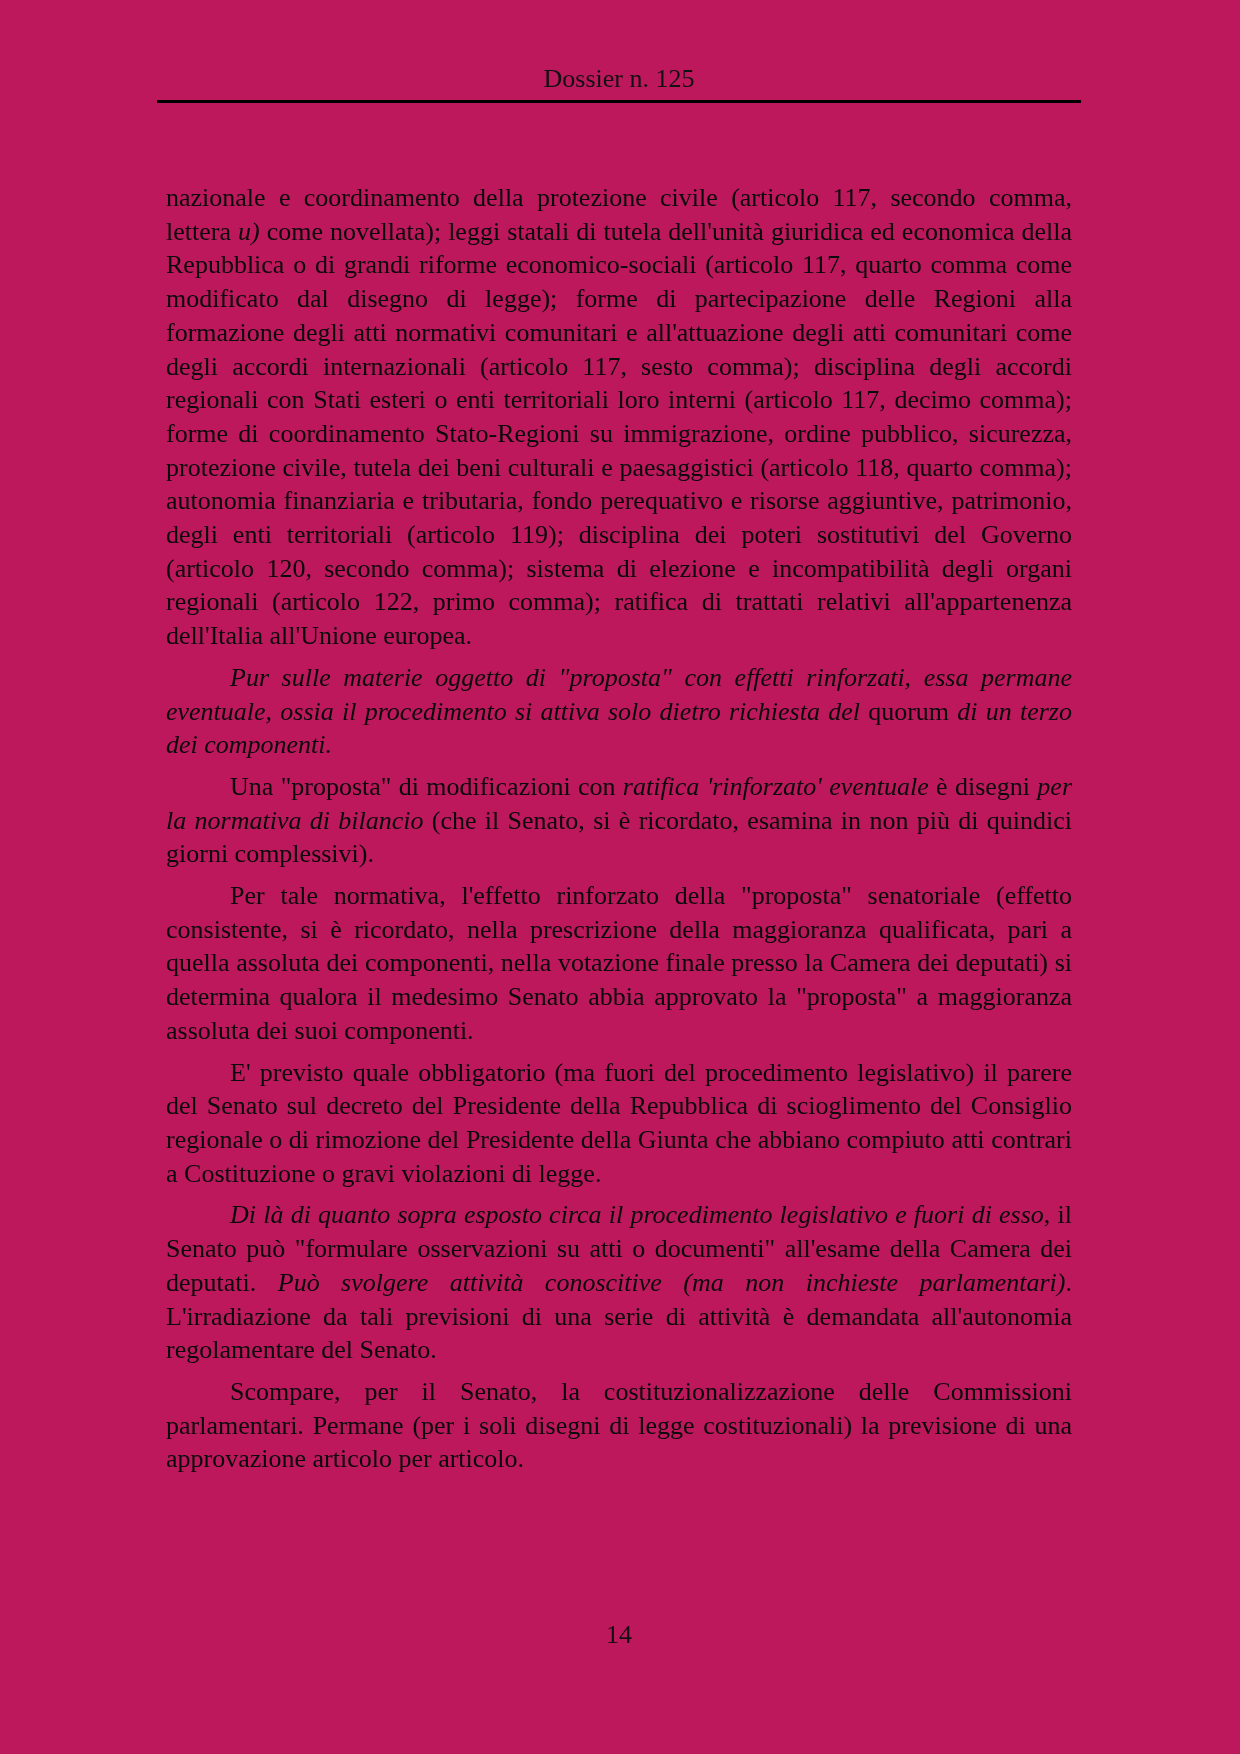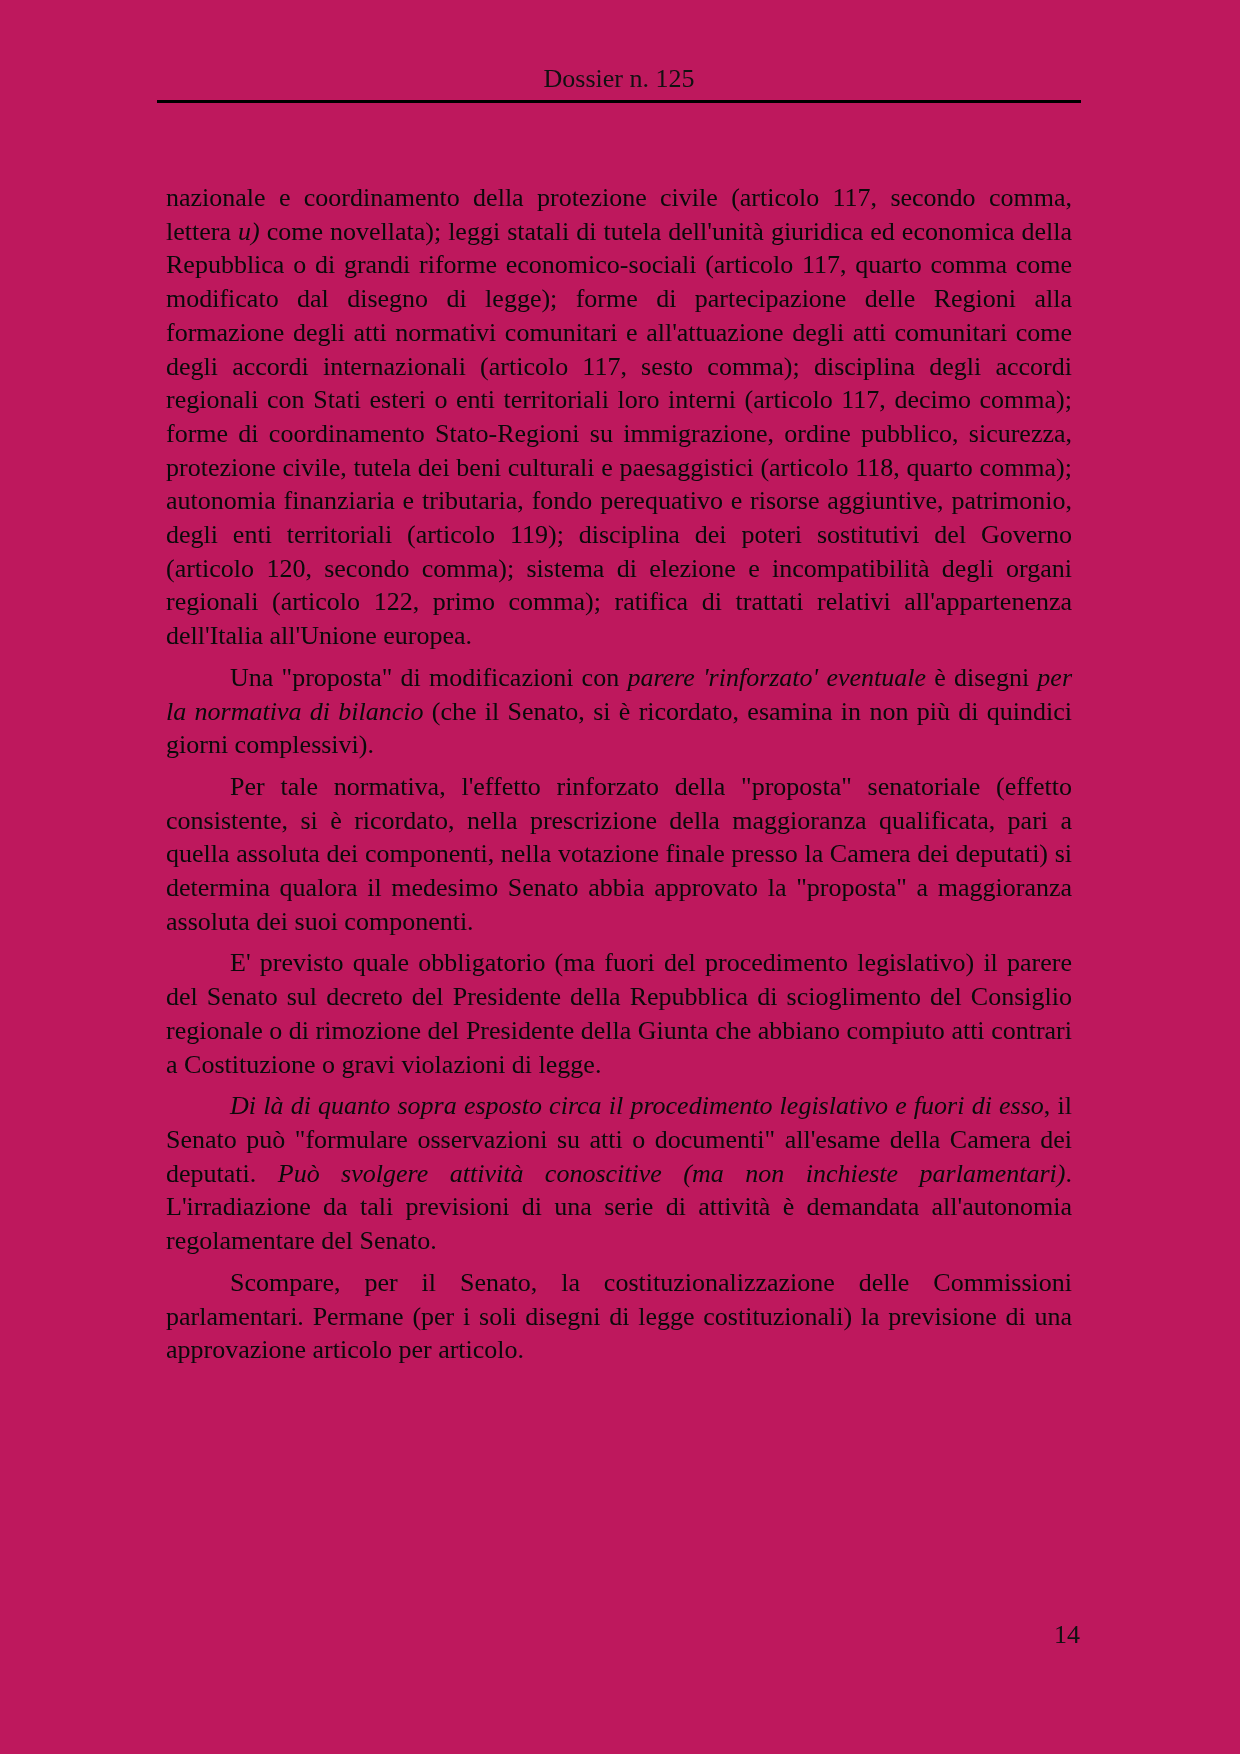--- a/index.html
+++ b/index.html
@@ -54,40 +54,41 @@
     text-indent: 0;
   }
   .i {
     font-style: italic;
   }
   .page-number {
     position: absolute;
     top: 1620px;
     left: 158px;
     width: 922px;
-    text-align: right;
+    text-align: center;
     font-size: 26px;
     color: #111;
   }
 </style>
 </head>
 <body>
 
 <div class="page">
 
   <div class="header">Dossier n. 125</div>
 
   <div class="rule"></div>
 
   <div class="body-text">
 
     <p class="no-indent"><span>nazionale e coordinamento della protezione civile (articolo 117, secondo comma, lettera </span><span class="i">u)</span><span> come novellata); leggi statali di tutela dell'unità giuridica ed economica della Repubblica o di grandi riforme economico-sociali (articolo 117, quarto comma come modificato dal disegno di legge); forme di partecipazione delle Regioni alla formazione degli atti normativi comunitari e all'attuazione degli atti comunitari come degli accordi internazionali (articolo 117, sesto comma); disciplina degli accordi regionali con Stati esteri o enti territoriali loro interni (articolo 117, decimo comma); forme di coordinamento Stato-Regioni su immigrazione, ordine pubblico, sicurezza, protezione civile, tutela dei beni culturali e paesaggistici (articolo 118, quarto comma); autonomia finanziaria e tributaria, fondo perequativo e risorse aggiuntive, patrimonio, degli enti territoriali (articolo 119); disciplina dei poteri sostitutivi del Governo (articolo 120, secondo comma); sistema di elezione e incompatibilità degli organi regionali (articolo 122, primo comma); ratifica di trattati relativi all'appartenenza dell'Italia all'Unione europea.</span></p>
 
+    <p><span class="i">Pur sulle materie oggetto di "proposta" con effetti rinforzati, essa permane eventuale, ossia il procedimento si attiva solo dietro richiesta del </span><span>quorum</span><span class="i"> di un terzo dei componenti.</span></p>
 
-    <p><span>Una "proposta" di modificazioni con </span><span class="i">parere 'rinforzato' eventuale</span><span> è disegni </span><span class="i">per la normativa di bilancio</span><span> (che il Senato, si è ricordato, esamina in non più di quindici giorni complessivi).</span></p>
+    <p><span>Una "proposta" di modificazioni con </span><span class="i">ratifica 'rinforzato' eventuale</span><span> è disegni </span><span class="i">per la normativa di bilancio</span><span> (che il Senato, si è ricordato, esamina in non più di quindici giorni complessivi).</span></p>
 
     <p><span>Per tale normativa, l'effetto rinforzato della "proposta" senatoriale (effetto consistente, si è ricordato, nella prescrizione della maggioranza qualificata, pari a quella assoluta dei componenti, nella votazione finale presso la Camera dei deputati) si determina qualora il medesimo Senato abbia approvato la "proposta" a maggioranza assoluta dei suoi componenti.</span></p>
 
     <p><span>E' previsto quale obbligatorio (ma fuori del procedimento legislativo) il parere del Senato sul decreto del Presidente della Repubblica di scioglimento del Consiglio regionale o di rimozione del Presidente della Giunta che abbiano compiuto atti contrari a Costituzione o gravi violazioni di legge.</span></p>
 
     <p><span class="i">Di là di quanto sopra esposto circa il procedimento legislativo e fuori di esso</span><span>, il Senato può "formulare osservazioni su atti o documenti" all'esame della Camera dei deputati. </span><span class="i">Può svolgere attività conoscitive (ma non inchieste parlamentari)</span><span>. L'irradiazione da tali previsioni di una serie di attività è demandata all'autonomia regolamentare del Senato.</span></p>
 
     <p><span>Scompare, per il Senato, la costituzionalizzazione delle Commissioni parlamentari. Permane (per i soli disegni di legge costituzionali) la previsione di una approvazione articolo per articolo.</span></p>
 
   </div>

